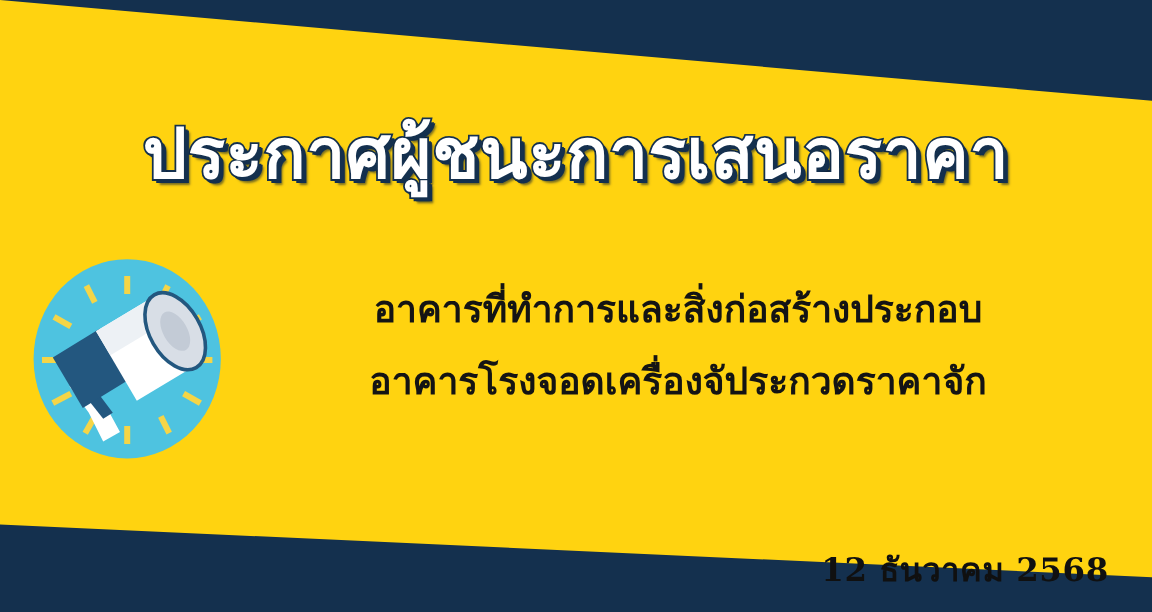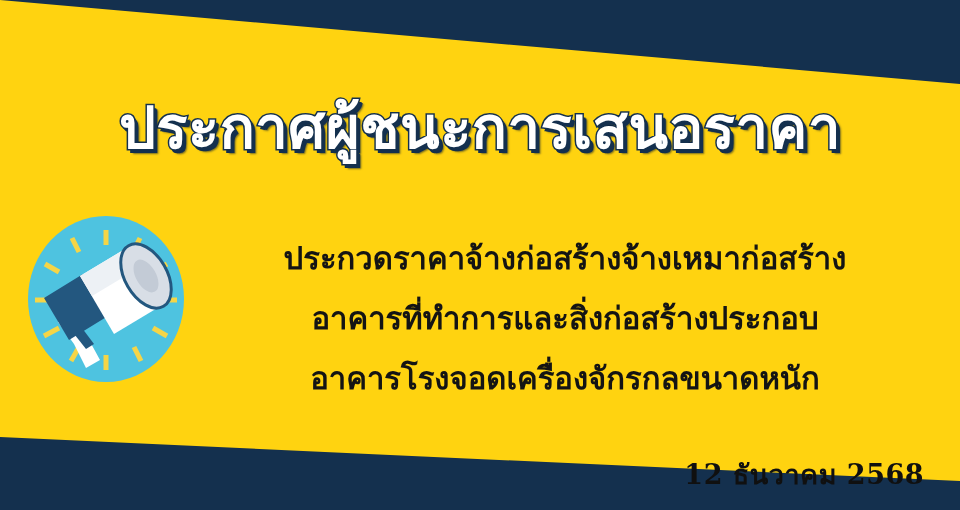--- a/index.html
+++ b/index.html
@@ -131,20 +131,19 @@
       <ellipse cx="122" cy="64" rx="21" ry="35" transform="rotate(-30 122 64)" fill="#D8DEE6" stroke="#23577F" stroke-width="3"></ellipse>
       <ellipse cx="122" cy="64" rx="10" ry="18" transform="rotate(-30 122 64)" fill="#C3CBD6"></ellipse>
     </svg>
   </div>
 
   <div id="title-block">
     <span id="headline">ประกาศผู้ชนะการเสนอราคา</span>
   </div>
 
   <div id="subtitle-block">
-    <span class="subtitle-line">ประกวดราคาจ้างก่อสร้างจ้างเหมาก่อสร้าง</span>
     <span class="subtitle-line">อาคารที่ทำการและสิ่งก่อสร้างประกอบ</span>
-    <span class="subtitle-line">อาคารโรงจอดเครื่องจักรกลขนาดหนัก</span>
+    <span class="subtitle-line">อาคารโรงจอดเครื่องจัประกวดราคาจัก</span>
   </div>
 
   <div id="date-line">12 ธันวาคม 2568</div>
 
 </div>
 
 </body></html>

